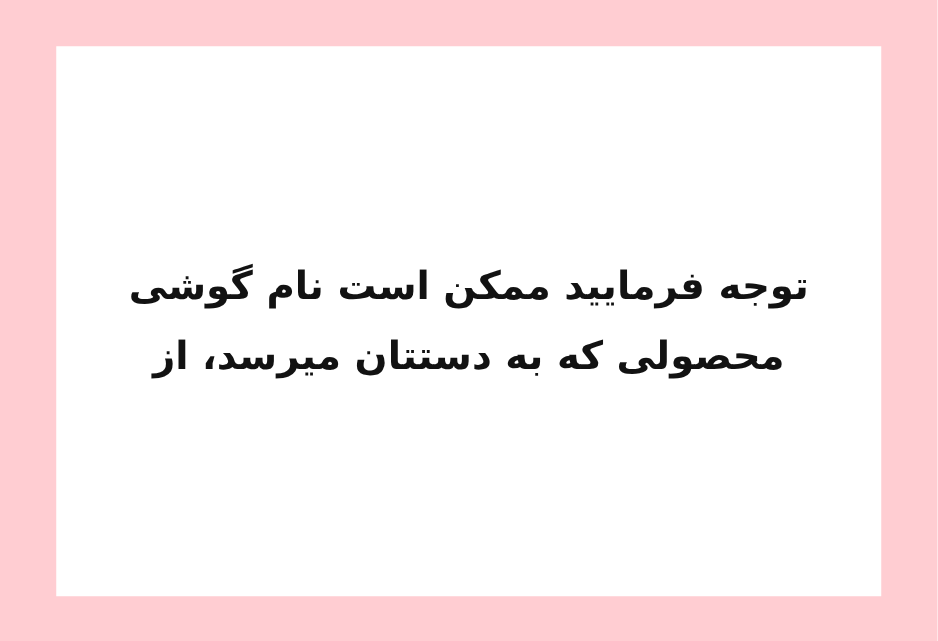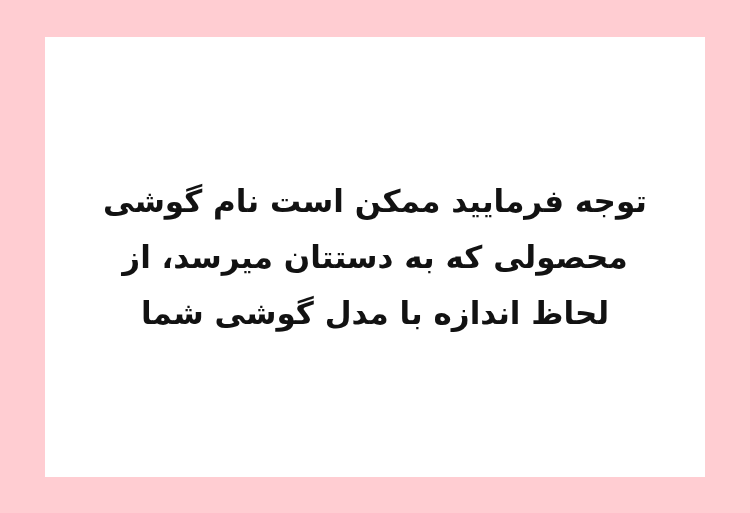--- a/index.html
+++ b/index.html
@@ -43,15 +43,14 @@
     width: 100%;
   }
 </style>
 </head>
 <body>
 
 <div class="page">
   <div class="notice-card">
     <div class="notice-line">توجه فرمایید ممکن است نام گوشی</div>
     <div class="notice-line">محصولی  که به دستتان میرسد، از</div>
-    <div class="notice-line">لحاظ اندازه با مدل گوشی  شما</div>
   </div>
 </div>
 
 </body></html>

